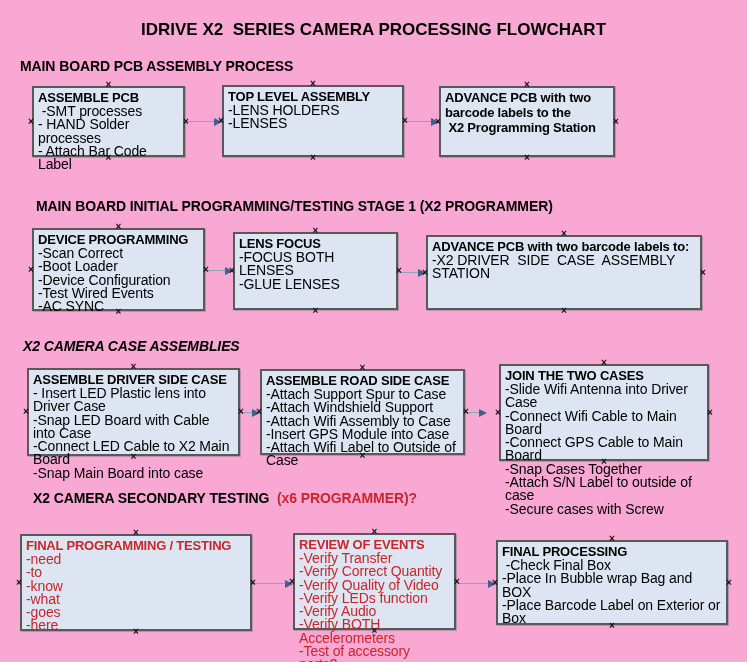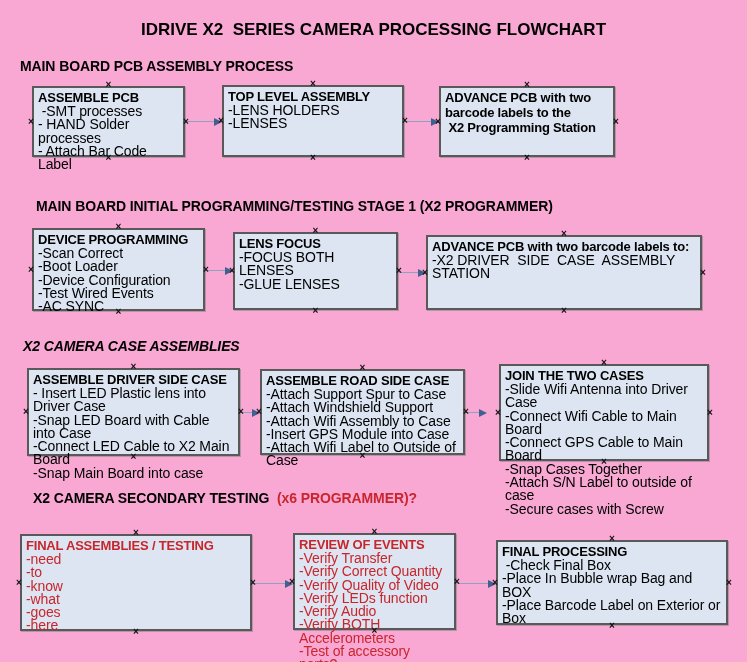--- a/index.html
+++ b/index.html
@@ -203,21 +203,21 @@
       </div>
   </div>
 
   <div class="section-header" style="left:33px;top:490px;"><span>X2 CAMERA SECONDARY TESTING  </span><span class="red">(x6 PROGRAMMER)?</span></div>
 
   <div class="fbox red" style="left:20px;top:534px;width:232px;height:97px;">
     <span class="h ht"></span>
     <span class="h hb"></span>
     <span class="h hl"></span>
     <span class="h hr"></span>
-    <div class="btitle">FINAL ASSEMBLIES / TESTING</div>
+    <div class="btitle">FINAL PROGRAMMING / TESTING</div>
     <div>
         <div class="box-item">-need</div>
         <div class="box-item">-to</div>
         <div class="box-item">-know</div>
         <div class="box-item">-what</div>
         <div class="box-item">-goes</div>
         <div class="box-item">-here</div>
       </div>
   </div>
 

